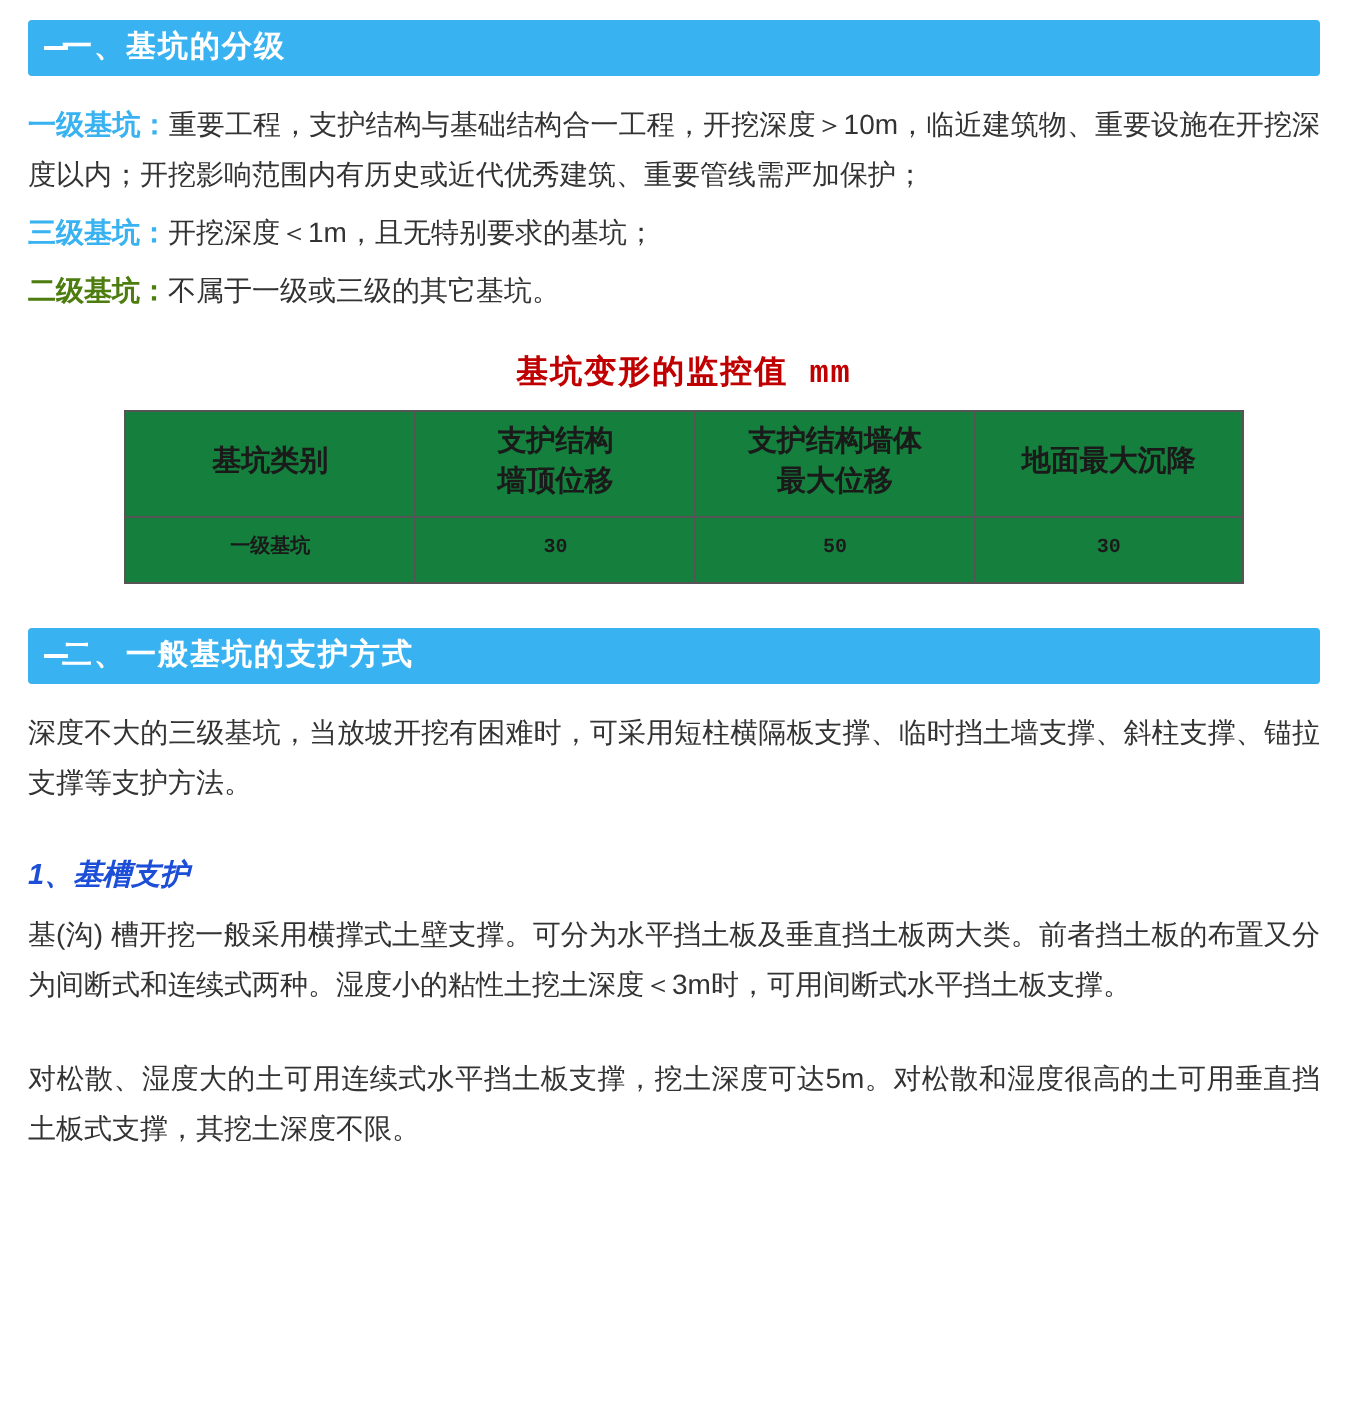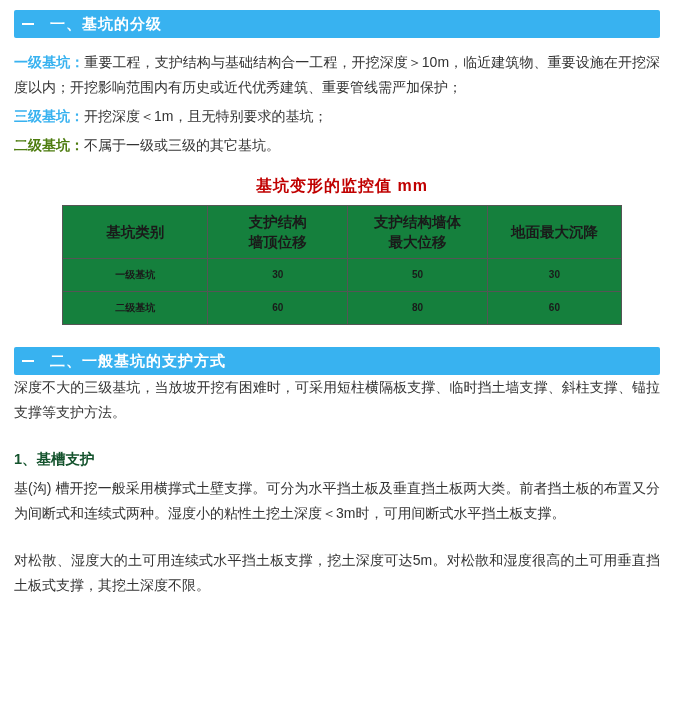--- a/index.html
+++ b/index.html
@@ -23,21 +23,21 @@
   }
 
   
   .section-bar {
     background: #38b2f0;
     color: #ffffff;
     font-weight: bold;
     font-size: 15px;
     height: 28px;
     line-height: 28px;
-    padding-left: 36px;
+    padding-left: 17px;
     border-radius: 2px;
     letter-spacing: 1px;
     position: relative;
   }
   .section-bar.with-rule::before {
     content: "";
     position: absolute;
     left: 8px;
     top: 13px;
     width: 12px;
@@ -56,34 +56,36 @@
 
   .lead {
     color: #38b2f0;
     font-weight: bold;
   }
   .lead-orange {
     color: #4d7c0f;
     font-weight: bold;
   }
   .blue-head {
-    color: #14532d;
+    color: #1d4ed8;
     font-weight: bold;
     font-size: 14.5px;
     line-height: 25px;
+    font-style: italic;
   }
 
   .block-1 { margin-top: 12px; }
   .block-2 { margin-top: 4px; }
 
   
   .figure {
     margin: 18px auto 0 auto;
     width: 656px;
     text-align: center;
+    font-family: Liberation Mono, monospace;
   }
   .figure-title {
     color: #c00000;
     font-weight: bold;
     font-size: 16px;
     letter-spacing: 1px;
     margin-bottom: 8px;
   }
   table.dataset {
     border-collapse: collapse;
@@ -109,21 +111,21 @@
   table.dataset tbody td {
     height: 26px;
     line-height: 20px;
   }
   table.dataset col.c1 { width: 26%; }
   table.dataset col.c2 { width: 25%; }
   table.dataset col.c3 { width: 25%; }
   table.dataset col.c4 { width: 24%; }
 
   .section2 { margin-top: 22px; }
-  .after-bar { margin-top: 0; }
+  .after-bar { margin-top: 12px; }
   .sub-head { margin-top: 22px; }
   .sub-body { margin-top: 4px; }
   .gap-para { margin-top: 22px; }
 </style>
 </head>
 <body>
 
 <div class="page">
 
   <div class="section-bar with-rule">一、基坑的分级</div>
@@ -161,26 +163,20 @@
           </th>
         </tr>
       </thead>
       <tbody>
         <tr>
           <td>一级基坑</td>
           <td>30</td>
           <td>50</td>
           <td>30</td>
         </tr>
-        <tr>
-          <td>二级基坑</td>
-          <td>60</td>
-          <td>80</td>
-          <td>60</td>
-        </tr>
       </tbody>
     </table>
   </div>
 
   <div class="section-bar with-rule section2">二、一般基坑的支护方式</div>
 
   <p class="para after-bar">深度不大的三级基坑，当放坡开挖有困难时，可采用短柱横隔板支撑、临时挡土墙支撑、斜柱支撑、锚拉支撑等支护方法。</p>
 
   <div class="blue-head sub-head">1、基槽支护</div>
 

